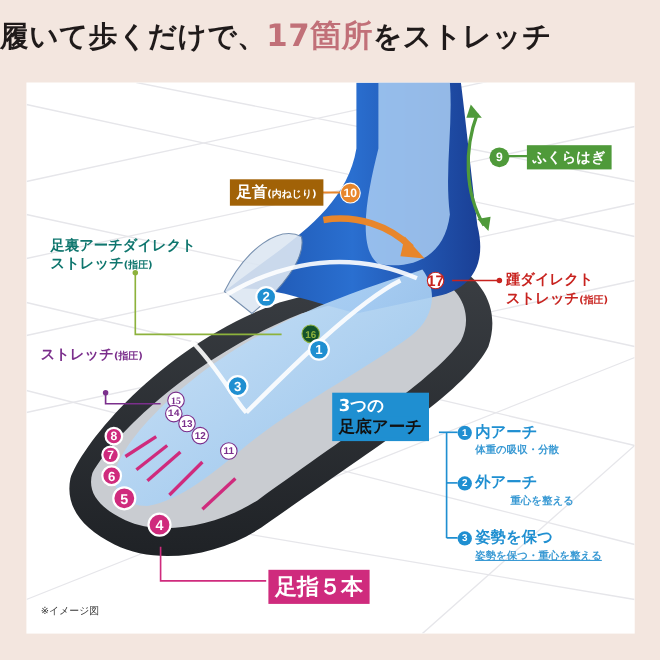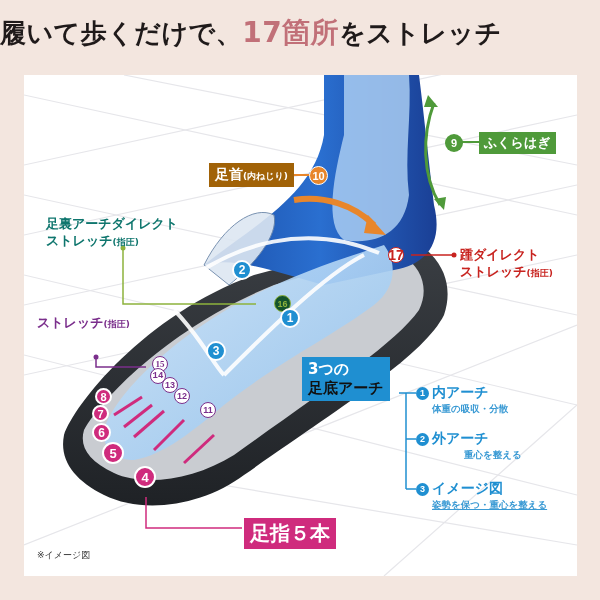--- a/index.html
+++ b/index.html
@@ -172,18 +172,18 @@
   <div class="arch-item-desc" style="left:408px; top:328px;">体重の吸収・分散</div>
 
   <div class="arch-item-title" style="left:392px; top:355px;">
     <span class="dotnum">2</span>
     <span>外アーチ</span>
   </div>
   <div class="arch-item-desc" style="left:408px; top:374px;margin-left:32px;">重心を整える</div>
 
   <div class="arch-item-title" style="left:392px; top:405px;">
     <span class="dotnum">3</span>
-    <span>イメージ図</span>
+    <span>姿勢を保つ</span>
   </div>
   <div class="arch-item-desc" style="left:408px; top:424px;text-decoration:underline;">姿勢を保つ・重心を整える</div>
 </div>
 
 <div class="note">※イメージ図</div>
 
 </body></html>

